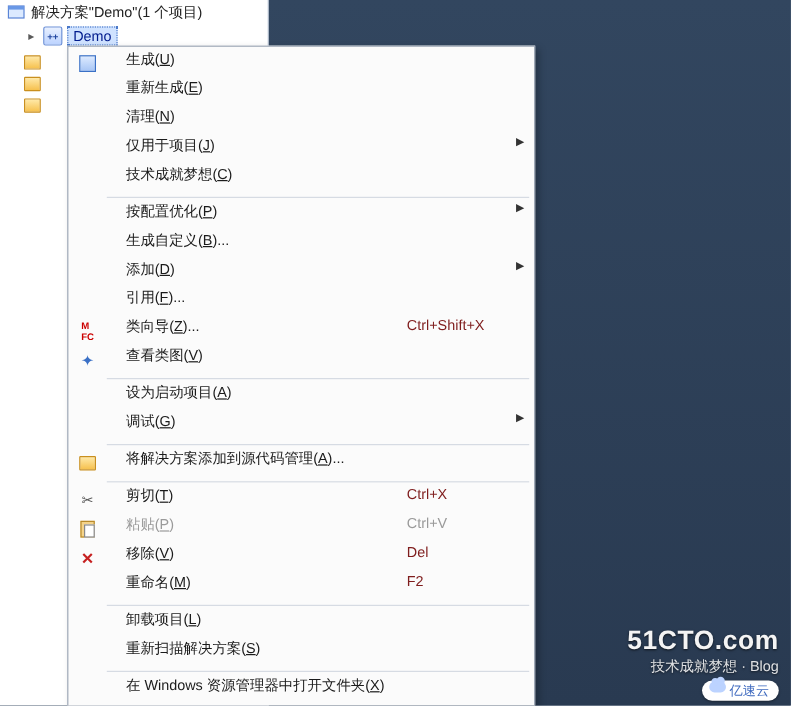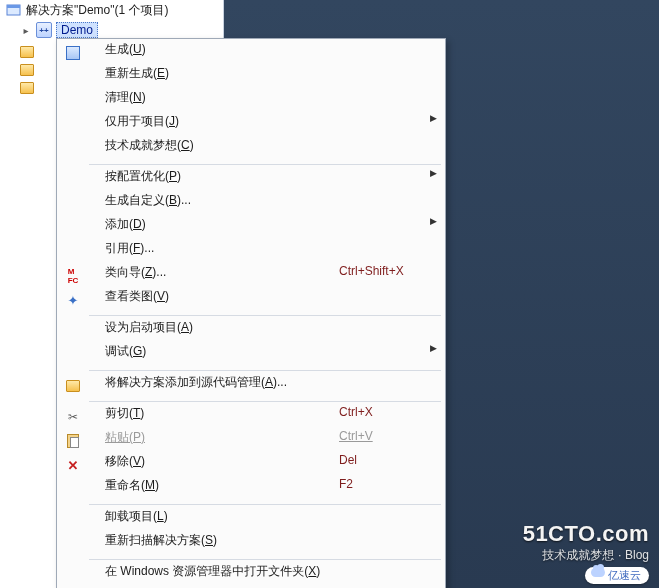--- a/index.html
+++ b/index.html
@@ -119,21 +119,21 @@
     white-space: nowrap;
     padding-left: 2px;
   }
   .ctx-label .acc { text-decoration: underline; }
   .ctx-short {
     color: #7f1d1d;
     min-width: 90px;
     text-align: left;
   }
   .ctx-disabled .ctx-label,
-  .ctx-disabled .ctx-short { color: #9a9a9a; text-decoration: underline; }
+  .ctx-disabled .ctx-short { color: #9a9a9a; }
   .sub::after {
     content: "▶";
     position: absolute;
     right: 6px;
     font-size: 9px;
     color: #333;
   }
   .sep {
     height: 1px;
     margin: 3px 2px 3px 30px;

